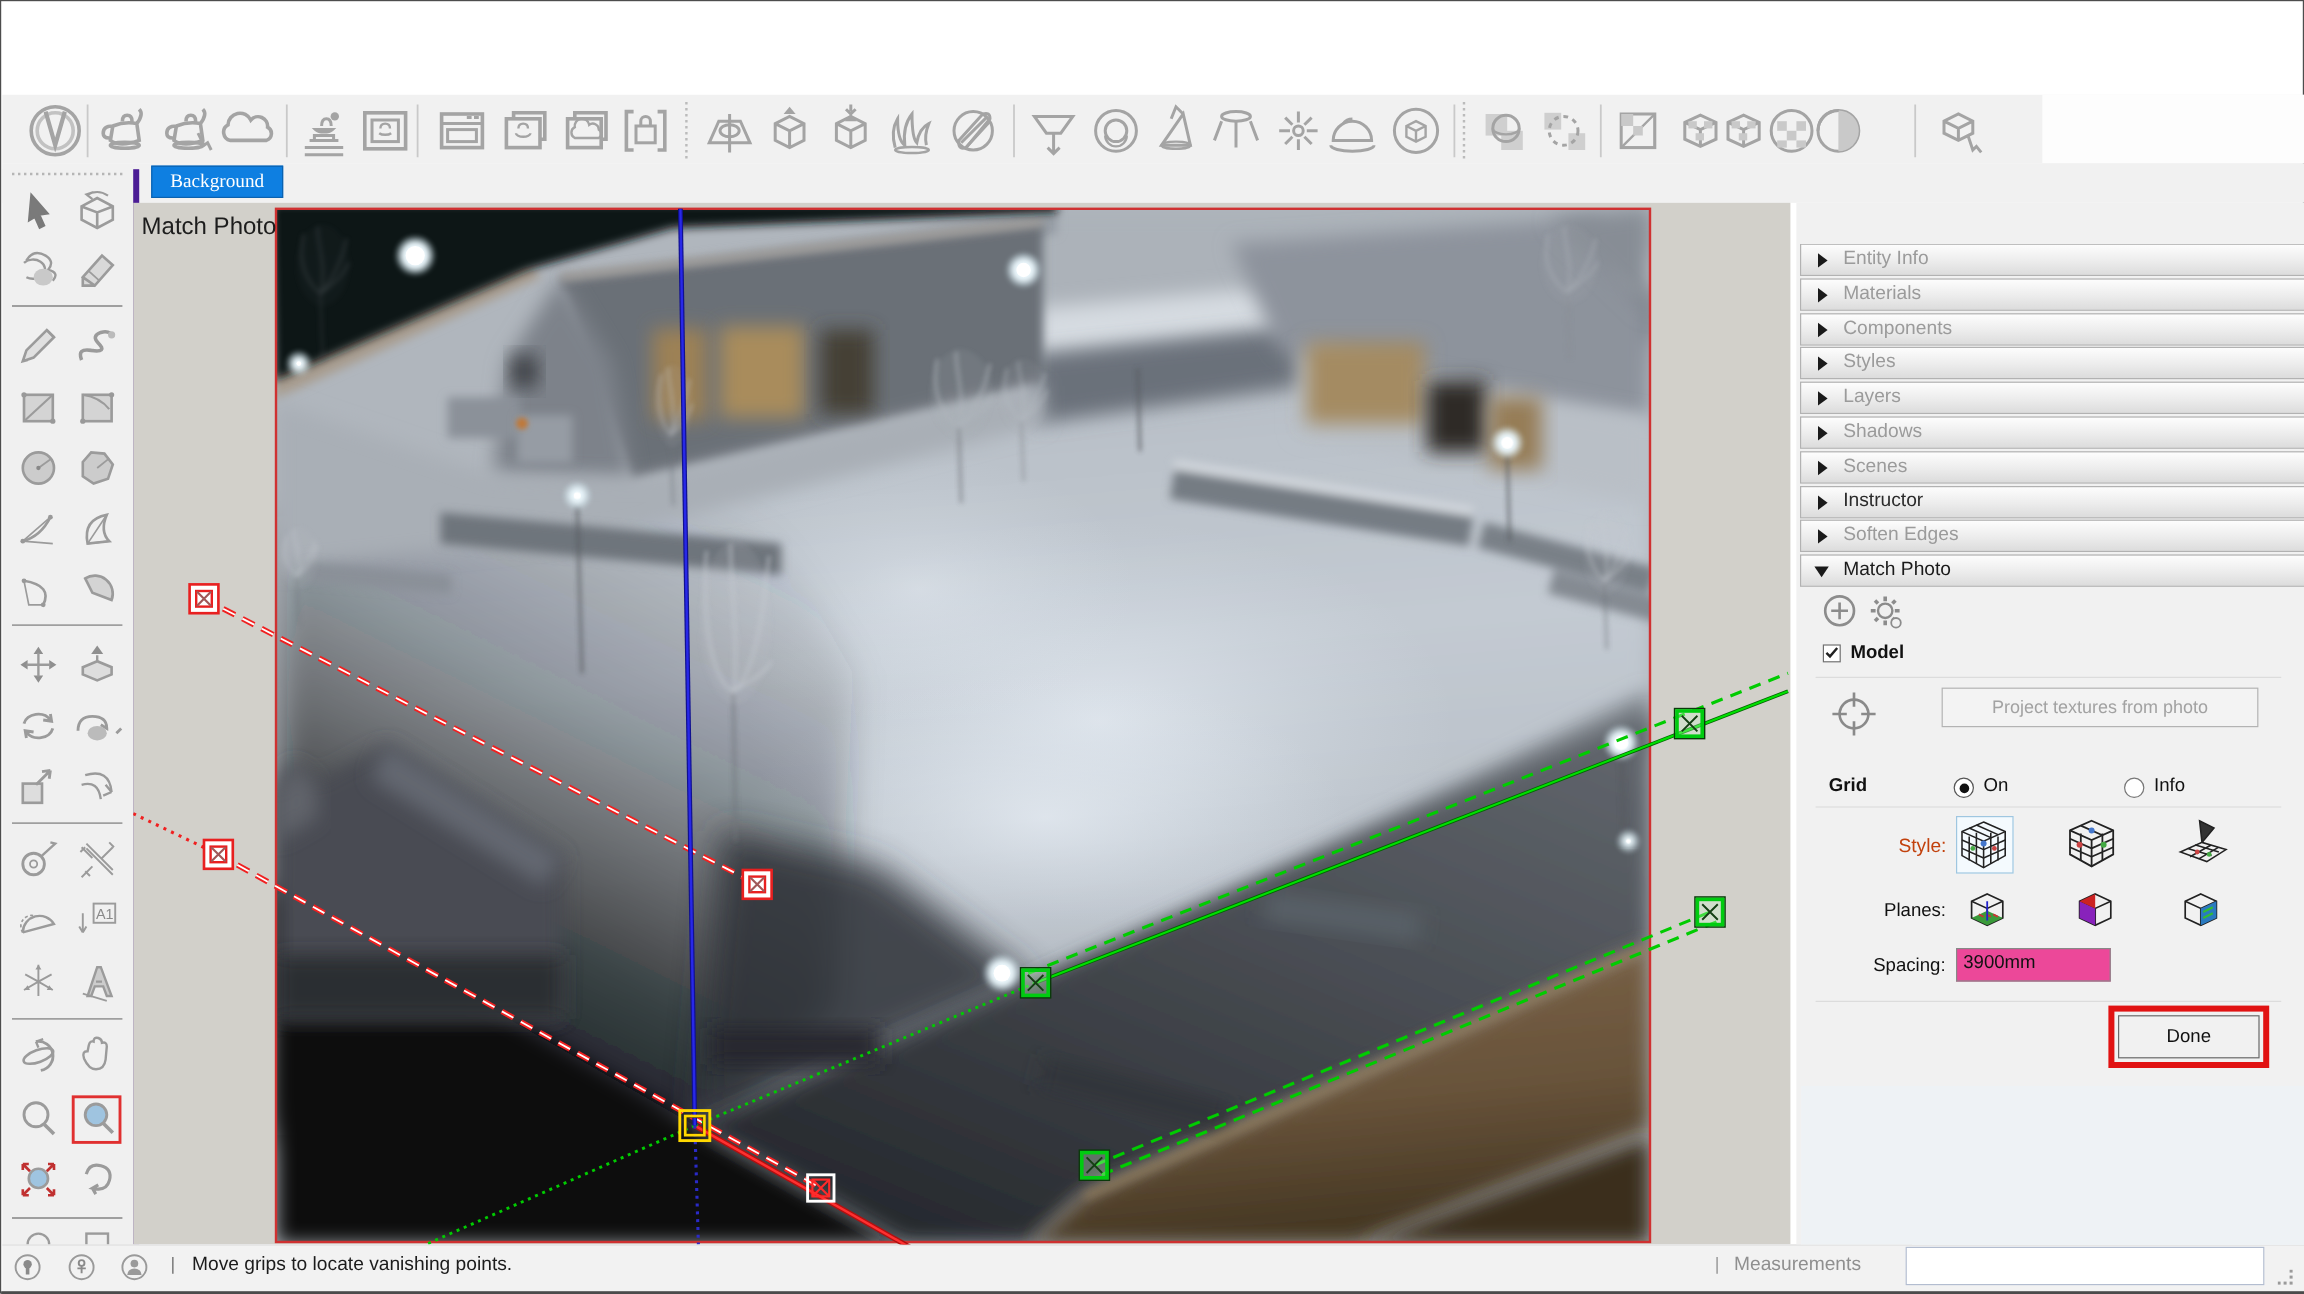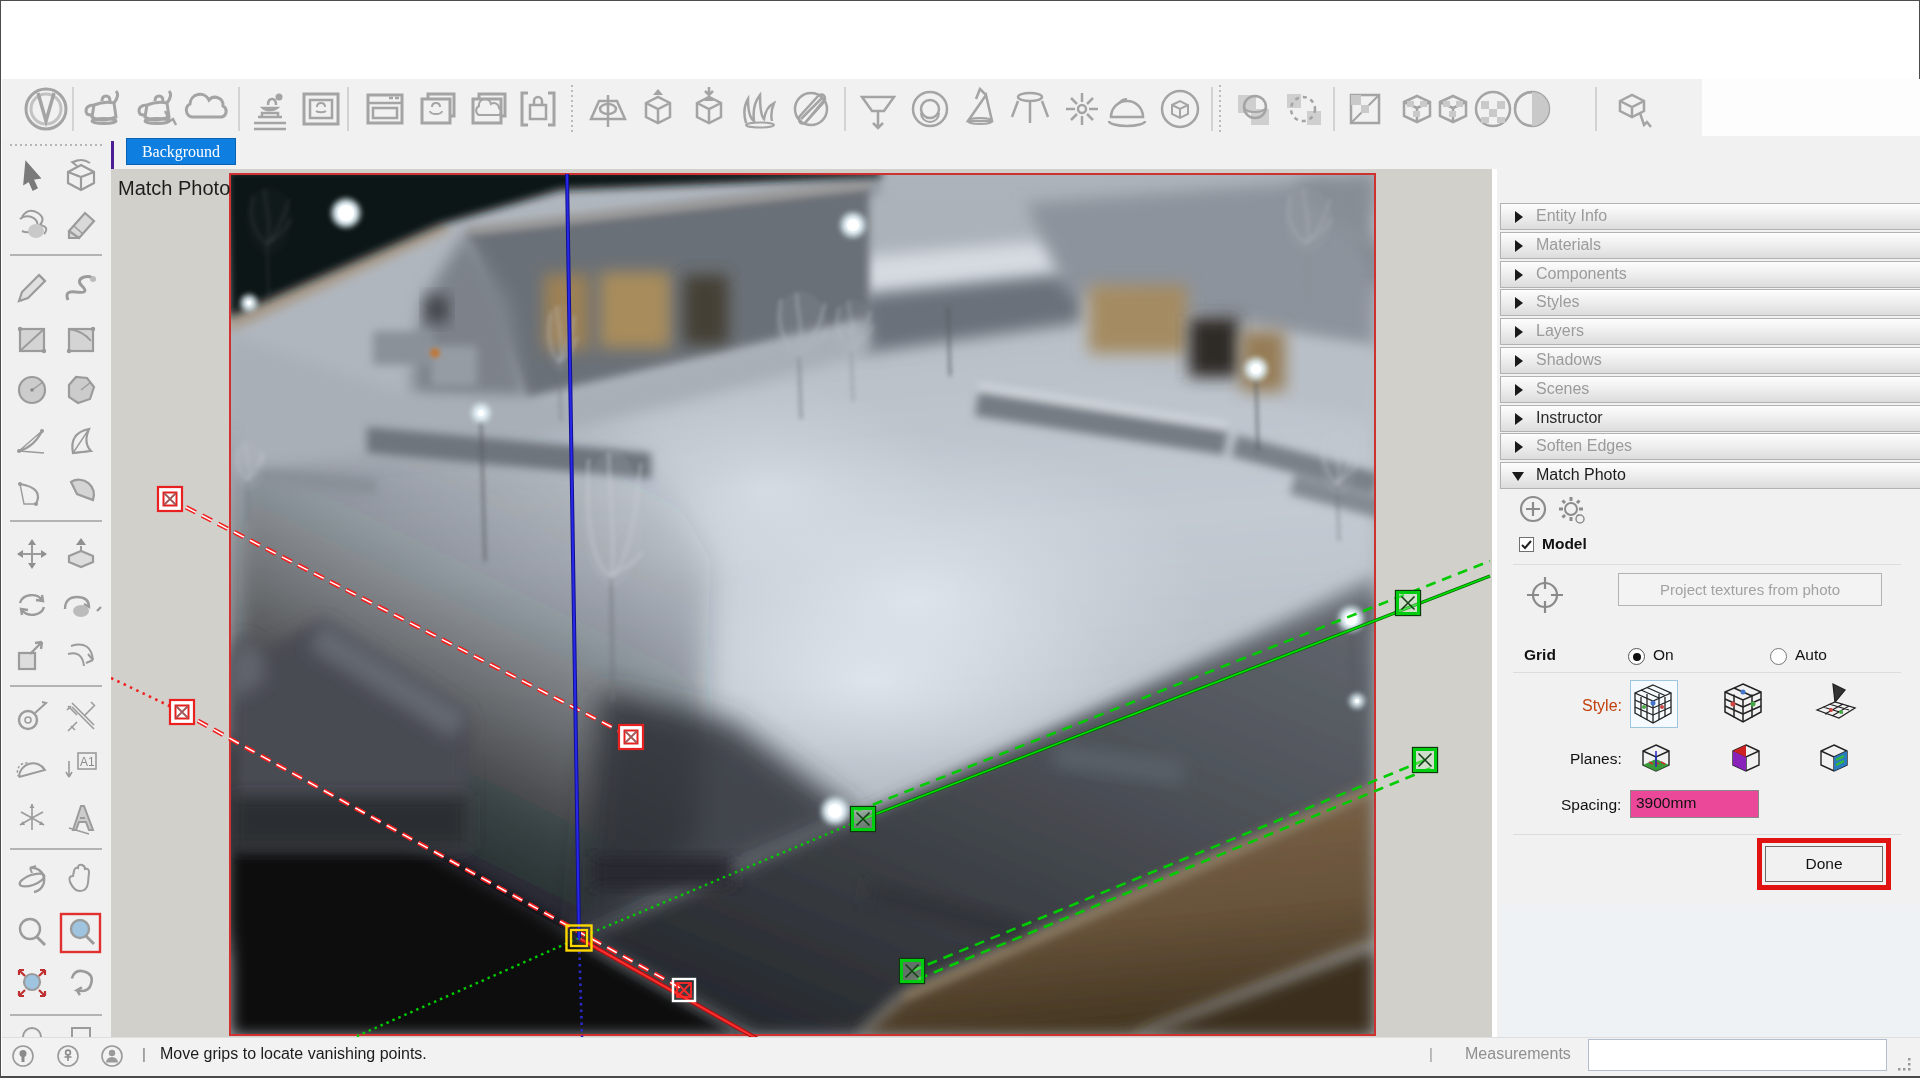--- a/index.html
+++ b/index.html
@@ -7,21 +7,21 @@
 #win{position:absolute;left:0;top:0;width:1920px;height:1078px;box-sizing:border-box;border:1px solid #4d4d4d;}
 #titlebar{position:absolute;left:1px;top:1px;width:1918px;height:44px;background:#fefefe;}
 #title{position:absolute;left:46px;top:12px;font-size:19px;color:#1b1b1b;}
 #menubar{position:absolute;left:1px;top:45px;width:1918px;height:33px;background:#fdfdfd;}
 .mi{position:absolute;top:5px;font-size:19px;color:#1b1b1b;}
 #toolbar{position:absolute;left:1px;top:78px;width:1918px;height:57px;background:#f1f1f1;}
 #toolbar .tbend{position:absolute;left:1700px;top:0;width:218px;height:57px;background:#fdfdfd;}
 #tabrow{position:absolute;left:1px;top:135px;width:1918px;height:33px;background:#f1f1f1;}
 #tab{position:absolute;left:96px;top:2px;width:110px;height:27px;background:#0e7fe1;border:1px solid #0a62b0;
 box-sizing:border-box;color:#fff;font-family:"Liberation Serif",serif;font-size:16px;text-align:center;line-height:25px;margin-left:28px;}
-#palette{position:absolute;left:1px;top:140px;width:109px;height:896px;background:#f0f0f0;border-right:3px solid #4c1d95;}
+#palette{position:absolute;left:1px;top:140px;width:109px;height:896px;background:#f0f0f0;border-right:5px solid #4c1d95;}
 #viewport{position:absolute;left:110px;top:168px;width:1381px;height:868px;background:#d2d0ca;}
 #tray{position:absolute;left:1496px;top:168px;width:423px;height:868px;background:#f1f1f1;}
 #statusbar{position:absolute;left:1px;top:1036px;width:1918px;height:39px;background:#f2f2f2;border-top:1px solid #dedede;}
 #botedge{position:absolute;left:0px;top:1075px;width:1920px;height:3px;background:#4b4b4b;}
 .hdr{position:absolute;left:3px;width:475px;height:27px;background:linear-gradient(#fdfdfd,#ececec 55%,#dcdcdc);
 border:1px solid #b2b2b2;box-sizing:border-box;}
 .hdr .tri{position:absolute;left:14px;top:7px;width:0;height:0;border-left:8px solid #1a1a1a;border-top:6px solid transparent;border-bottom:6px solid transparent;}
 .hdr .lbl{position:absolute;left:35px;top:3px;font-size:16px;color:#9b9b9b;}
 .hdr .xb{position:absolute;right:3px;top:3px;width:19px;height:19px;border:1px solid #999;background:#f6f6f6;
 color:#444;font-size:14px;line-height:17px;text-align:center;}
@@ -676,21 +676,21 @@
 <svg width="44" height="44" style="position:absolute;left:26px;top:404px" viewBox="0 0 44 44">
         <circle cx="22" cy="22" r="12" stroke="#8a8a8a" stroke-width="2.2" fill="none"></circle>
         <path d="M22 4 V16 M22 28 V40 M4 22 H16 M28 22 H40" stroke="#8a8a8a" stroke-width="2.2"></path>
       </svg>
 <div style="position:absolute;left:121px;top:404px;width:264px;height:33px;border:1px solid #b3b3b3;background:#f3f3f3;box-sizing:border-box;font-size:15px;color:#a2a2a2;text-align:center;line-height:31px;">Project textures from photo</div>
 <span style="position:absolute;left:27px;top:477px;font-size:15.5px;font-weight:bold;color:#111;">Grid</span>
 <div style="position:absolute;left:131px;top:479px;width:15px;height:15px;border:1px solid #555;border-radius:50%;background:#fff;"></div>
 <div style="position:absolute;left:135.5px;top:483.5px;width:8px;height:8px;border-radius:50%;background:#111;"></div>
 <span style="position:absolute;left:156px;top:477px;font-size:15.5px;color:#111;">On</span>
 <div style="position:absolute;left:273px;top:479px;width:15px;height:15px;border:1px solid #777;border-radius:50%;background:#fff;"></div>
-<span style="position:absolute;left:298px;top:477px;font-size:15.5px;color:#111;">Auto</span>
+<span style="position:absolute;left:298px;top:477px;font-size:15.5px;color:#111;">Info</span>
 <div style="position:absolute;left:16px;top:503px;width:388px;height:1px;background:#dcdcdc;"></div>
 <span style="position:absolute;left:85px;top:528px;font-size:16px;color:#c2410c;text-align:center;">Style:</span>
 <div style="position:absolute;left:133px;top:511px;width:48px;height:48px;box-sizing:border-box;border:1px solid #9fc6e0;background:#f4fafe;"><svg width="46" height="46" viewBox="0 0 46 46">
           <g fill="none" stroke="#222" stroke-width="1.3">
             <path d="M22 4 L40 12 L40 32 L22 42 L4 32 L4 12 Z"></path>
             <path d="M4 12 L22 20 L40 12 M22 20 V42"></path>
             <path d="M10 9 L28 17 M16 6.5 L34 14.5 M4 19 L22 27 M4 26 L22 34 M40 19 L22 27 M40 26 L22 34 M10 36 V16 M16 39 V13 M28 39 V13 M34 36 V16"></path>
           </g>
           <circle cx="22" cy="22" r="2.5" fill="#4477cc"></circle>
           <circle cx="13" cy="26" r="2" fill="#44aa44"></circle>
@@ -763,21 +763,21 @@
       </svg>
       <svg width="24" height="24" style="position:absolute;left:98px;top:6px" viewBox="0 0 24 24">
         <circle cx="12" cy="12" r="10" stroke="#9a9a9a" stroke-width="1.6" fill="none"></circle>
         <circle cx="12" cy="9" r="3.2" fill="#9a9a9a"></circle>
         <path d="M6 18.5 a6 5.5 0 0 1 12 0" fill="#9a9a9a"></path>
       </svg>
 
 <span style="position:absolute;left:140px;top:7px;font-size:15px;color:#777;">|</span>
 <span style="position:absolute;left:158px;top:7px;font-size:16px;color:#1c1c1c;">Move grips to locate vanishing points.</span>
 <span style="position:absolute;left:1427px;top:7px;font-size:15px;color:#999;">|</span>
-<span style="position:absolute;left:1443px;top:7px;font-size:16px;color:#8f8f8f;margin-left:20px;">Measurements</span>
+<span style="position:absolute;left:1443px;top:7px;font-size:16px;color:#8f8f8f;">Measurements</span>
 <div style="position:absolute;left:1586px;top:1px;width:299px;height:32px;background:#fff;border:1px solid #b3bdd0;box-sizing:border-box;"></div>
 <svg width="14" height="14" style="position:absolute;left:1896px;top:20px" viewBox="0 0 14 14">
         <g fill="#9a9a9a">
           <rect x="10" y="10" width="2.5" height="2.5"></rect>
           <rect x="10" y="5" width="2.5" height="2.5"></rect>
           <rect x="5" y="10" width="2.5" height="2.5"></rect>
           <rect x="10" y="0" width="2.5" height="2.5"></rect>
           <rect x="0" y="10" width="2.5" height="2.5"></rect>
         </g>
       </svg>

